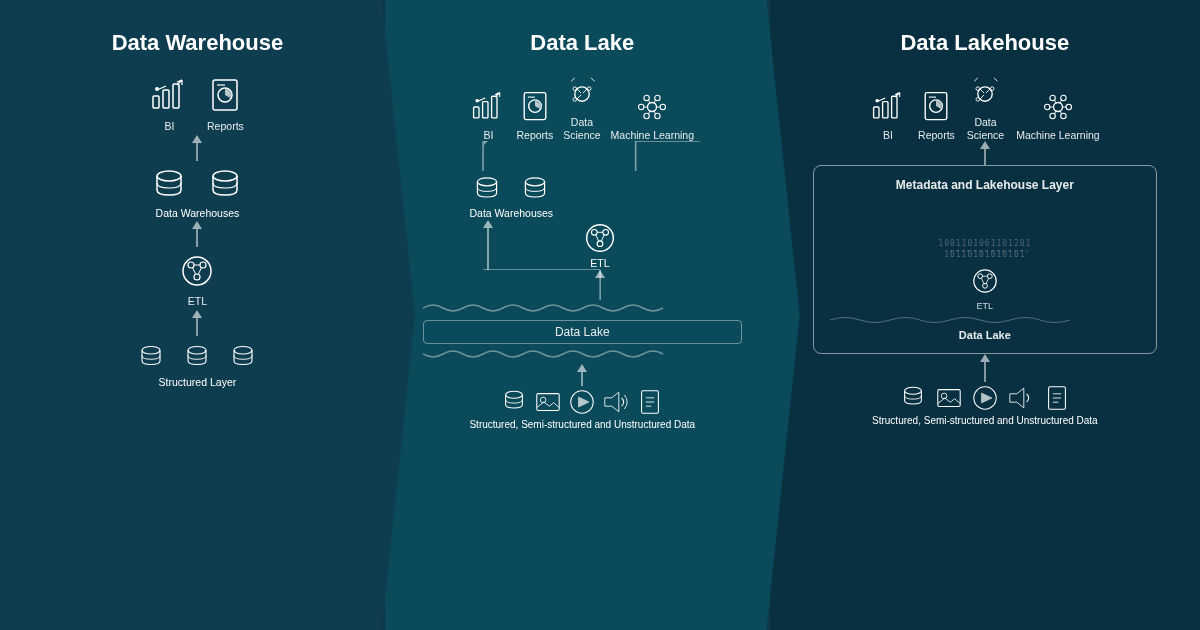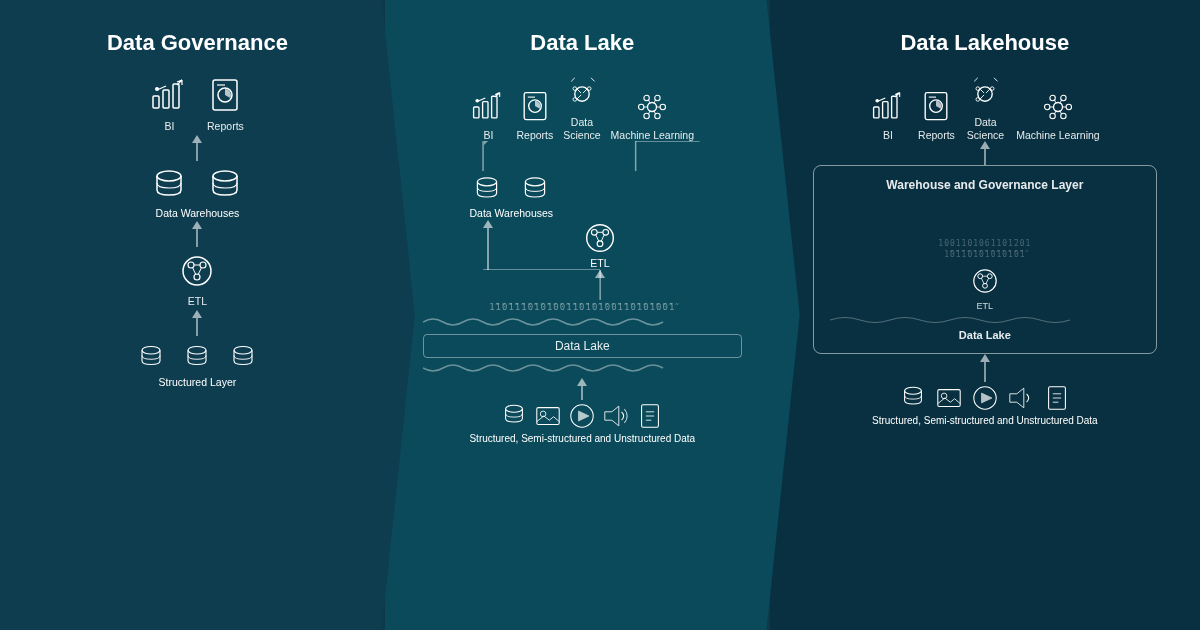--- a/index.html
+++ b/index.html
@@ -139,21 +139,21 @@
       gap: 2px;
     }
 
     .icon-label { font-size: 10.5px; line-height: 1.2; text-align: center; }
 
   </style>
 </head>
 <body>
 
 <div class="section section-dw">
-  <div class="section-title">Data Governance</div>
+  <div class="section-title">Data Warehouse</div>
 
   <div class="section-content">
 
     <div class="icon-row">
       <div class="icon-box">
         <svg class="icon-svg" viewBox="0 0 40 40" fill="none" xmlns="http://www.w3.org/2000/svg">
           <rect x="4" y="20" width="6" height="12" rx="1" stroke="white" stroke-width="1.5" fill="none"></rect>
           <rect x="14" y="14" width="6" height="18" rx="1" stroke="white" stroke-width="1.5" fill="none"></rect>
           <rect x="24" y="8" width="6" height="24" rx="1" stroke="white" stroke-width="1.5" fill="none"></rect>
           <line x1="8" y1="14" x2="17" y2="10" stroke="white" stroke-width="1.2"></line>
@@ -356,21 +356,20 @@
       <svg width="100%" height="30">
         <line x1="55%" y1="30" x2="55%" y2="0" stroke="rgba(255,255,255,0.5)" stroke-width="1.5"></line>
         <polygon points="55%,0" fill="none"></polygon>
       </svg>
       <div style="position:absolute;left:55%;transform:translateX(-50%);top:0;">
         <div class="arrow-head-up"></div>
       </div>
     </div>
 
     <div style="width:90%;text-align:center;position:relative;">
-      <div class="binary-wave">1̃1̃0̃1̃1̃1̃0̃1̃0̃1̃0̃0̃1̃1̃0̃1̃0̃1̃0̃0̃1̃1̃0̃1̃0̃1̃0̃0̃1̃</div>
       <svg width="100%" height="12">
         <path d="M0,6 Q10,0 20,6 Q30,12 40,6 Q50,0 60,6 Q70,12 80,6 Q90,0 100,6 Q110,12 120,6 Q130,0 140,6 Q150,12 160,6 Q170,0 180,6 Q190,12 200,6 Q210,0 220,6 Q230,12 240,6" stroke="rgba(255,255,255,0.4)" stroke-width="1.5" fill="none"></path>
       </svg>
       <div class="data-lake-box">
         <span>Data Lake</span>
       </div>
       <svg width="100%" height="12">
         <path d="M0,6 Q10,12 20,6 Q30,0 40,6 Q50,12 60,6 Q70,0 80,6 Q90,12 100,6 Q110,0 120,6 Q130,12 140,6 Q150,0 160,6 Q170,12 180,6 Q190,0 200,6 Q210,12 220,6 Q230,0 240,6" stroke="rgba(255,255,255,0.4)" stroke-width="1.5" fill="none"></path>
       </svg>
     </div>
@@ -474,21 +473,21 @@
         <span class="icon-label">Machine Learning</span>
       </div>
     </div>
 
     <div style="display:flex;flex-direction:column;align-items:center;height:24px;">
       <div class="arrow-head-up"></div>
       <div style="width:2px;height:16px;background:rgba(255,255,255,0.5)"></div>
     </div>
 
     <div class="governance-box">
-      <div class="governance-title">Warehouse and Governance Layer</div>
+      <div class="governance-title">Metadata and Lakehouse Layer</div>
       
       <div style="font-family:monospace;font-size:8px;color:rgba(255,255,255,0.25);letter-spacing:1px;line-height:1.4;margin-top:46px;">
         1001101061101201<br>
         1̃0̃1̃1̃0̃1̃0̃1̃0̃1̃0̃1̃0̃1̃
       </div>
       
       <div style="display:flex;justify-content:center;margin:4px 0;">
         <div class="icon-box">
           <svg width="32" height="32" viewBox="0 0 40 40" fill="none">
             <circle cx="20" cy="20" r="14" stroke="white" stroke-width="1.5" fill="none"></circle>

